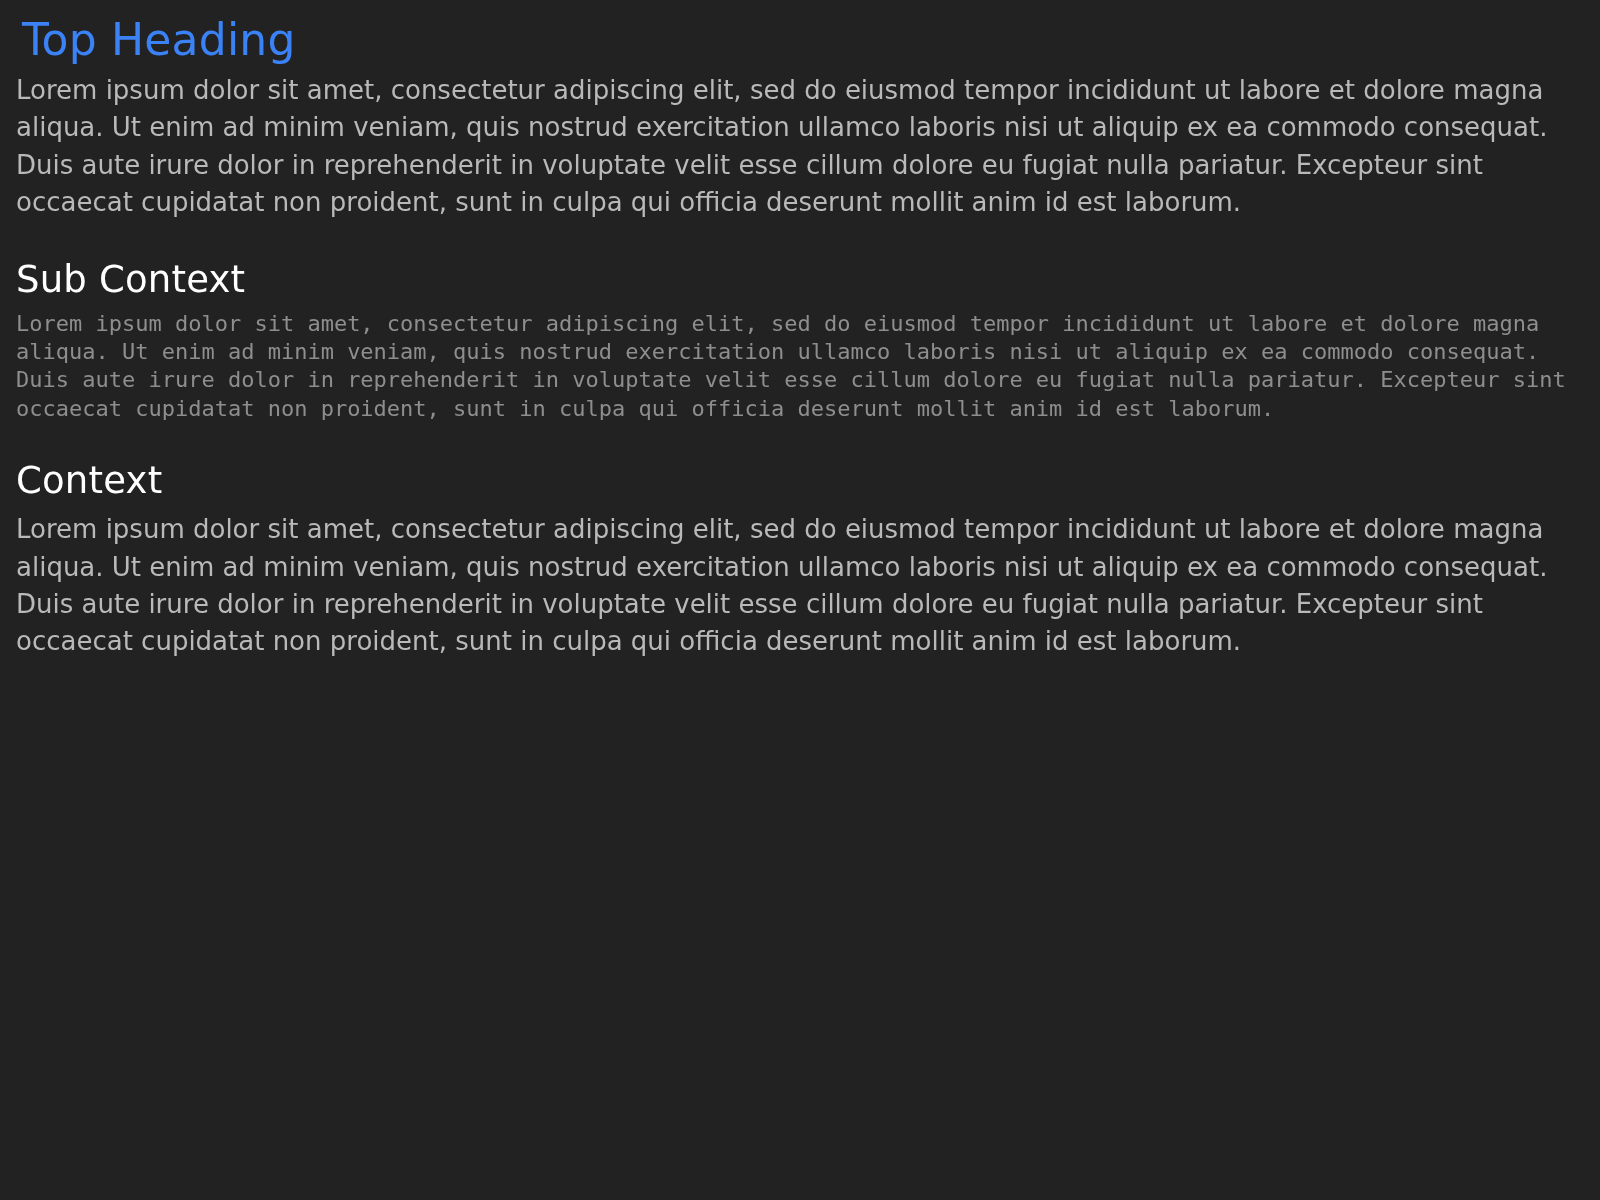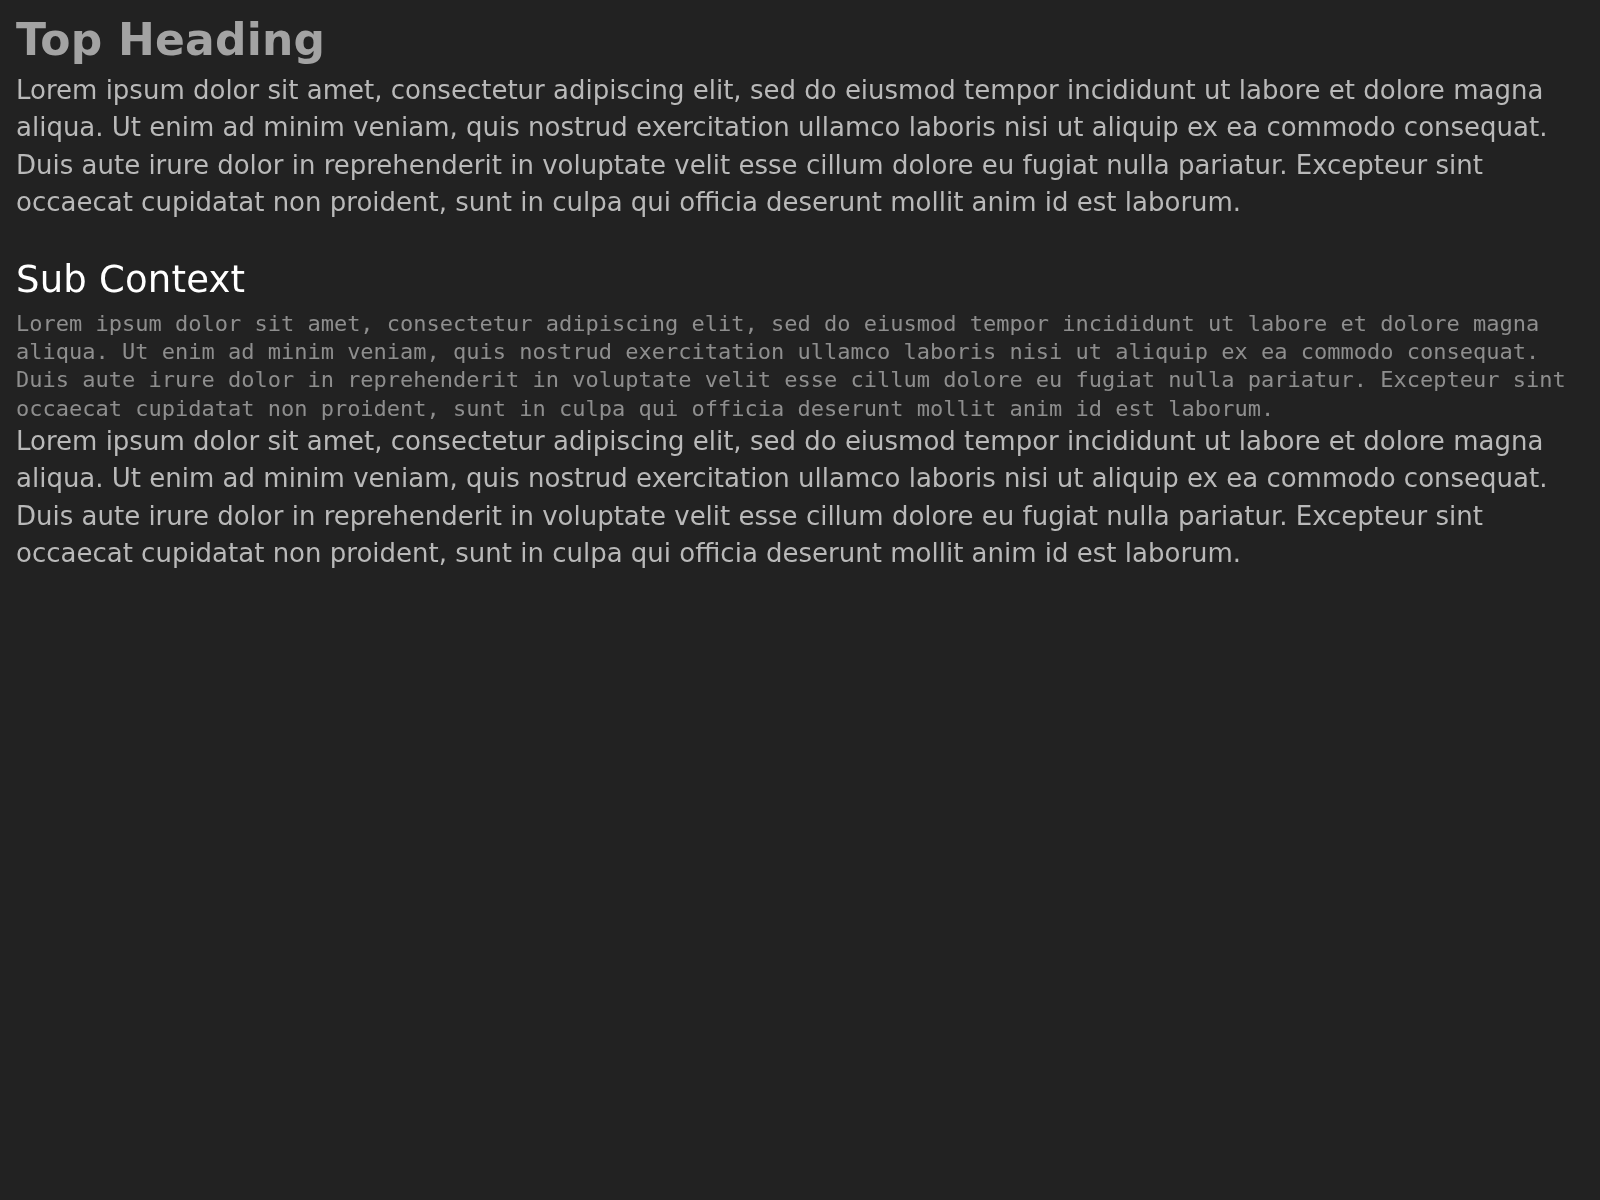--- a/index.html
+++ b/index.html
@@ -16,24 +16,24 @@
   .page {
     box-sizing: border-box;
     width: 1600px;
     height: 1200px;
     padding: 14px 18px 0 16px;
     background: #222222;
   }
   .h1 {
     font-family: "DejaVu Sans", sans-serif;
     font-size: 44px;
-    font-weight: 700;
+    font-weight: 400;
     line-height: 1.18;
-    color: #a3a3a3;
-    margin: 0 0 6px 0;
+    color: #3b82f6;
+    margin: 0 0 6px 6px;
     letter-spacing: 0.2px;
   }
   .h2 {
     font-family: "DejaVu Sans", sans-serif;
     font-size: 37px;
     font-weight: 400;
     line-height: 1.2;
     color: #ffffff;
     margin: 36px 0 8px 0;
     letter-spacing: 0.2px;
@@ -70,16 +70,17 @@
     <h1 class="h1">Top Heading</h1>
     <p class="body-text">Lorem ipsum dolor sit amet, consectetur adipiscing elit, sed do eiusmod tempor incididunt ut labore et dolore magna aliqua. Ut enim ad minim veniam, quis nostrud exercitation ullamco laboris nisi ut aliquip ex ea commodo consequat. Duis aute irure dolor in reprehenderit in voluptate velit esse cillum dolore eu fugiat nulla pariatur. Excepteur sint occaecat cupidatat non proident, sunt in culpa qui officia deserunt mollit anim id est laborum.</p>
   </section>
 
   <section class="section">
     <h2 class="h2">Sub Context</h2>
     <p class="mono-text">Lorem ipsum dolor sit amet, consectetur adipiscing elit, sed do eiusmod tempor incididunt ut labore et dolore magna aliqua. Ut enim ad minim veniam, quis nostrud exercitation ullamco laboris nisi ut aliquip ex ea commodo consequat. Duis aute irure dolor in reprehenderit in voluptate velit esse cillum dolore eu fugiat nulla pariatur. Excepteur sint occaecat cupidatat non proident, sunt in culpa qui officia deserunt mollit anim id est laborum.</p>
   </section>
 
   <section class="section">
+    <h2 class="h2">Context</h2>
     <p class="body-text">Lorem ipsum dolor sit amet, consectetur adipiscing elit, sed do eiusmod tempor incididunt ut labore et dolore magna aliqua. Ut enim ad minim veniam, quis nostrud exercitation ullamco laboris nisi ut aliquip ex ea commodo consequat. Duis aute irure dolor in reprehenderit in voluptate velit esse cillum dolore eu fugiat nulla pariatur. Excepteur sint occaecat cupidatat non proident, sunt in culpa qui officia deserunt mollit anim id est laborum.</p>
   </section>
 
 </div>
 
 </body></html>

